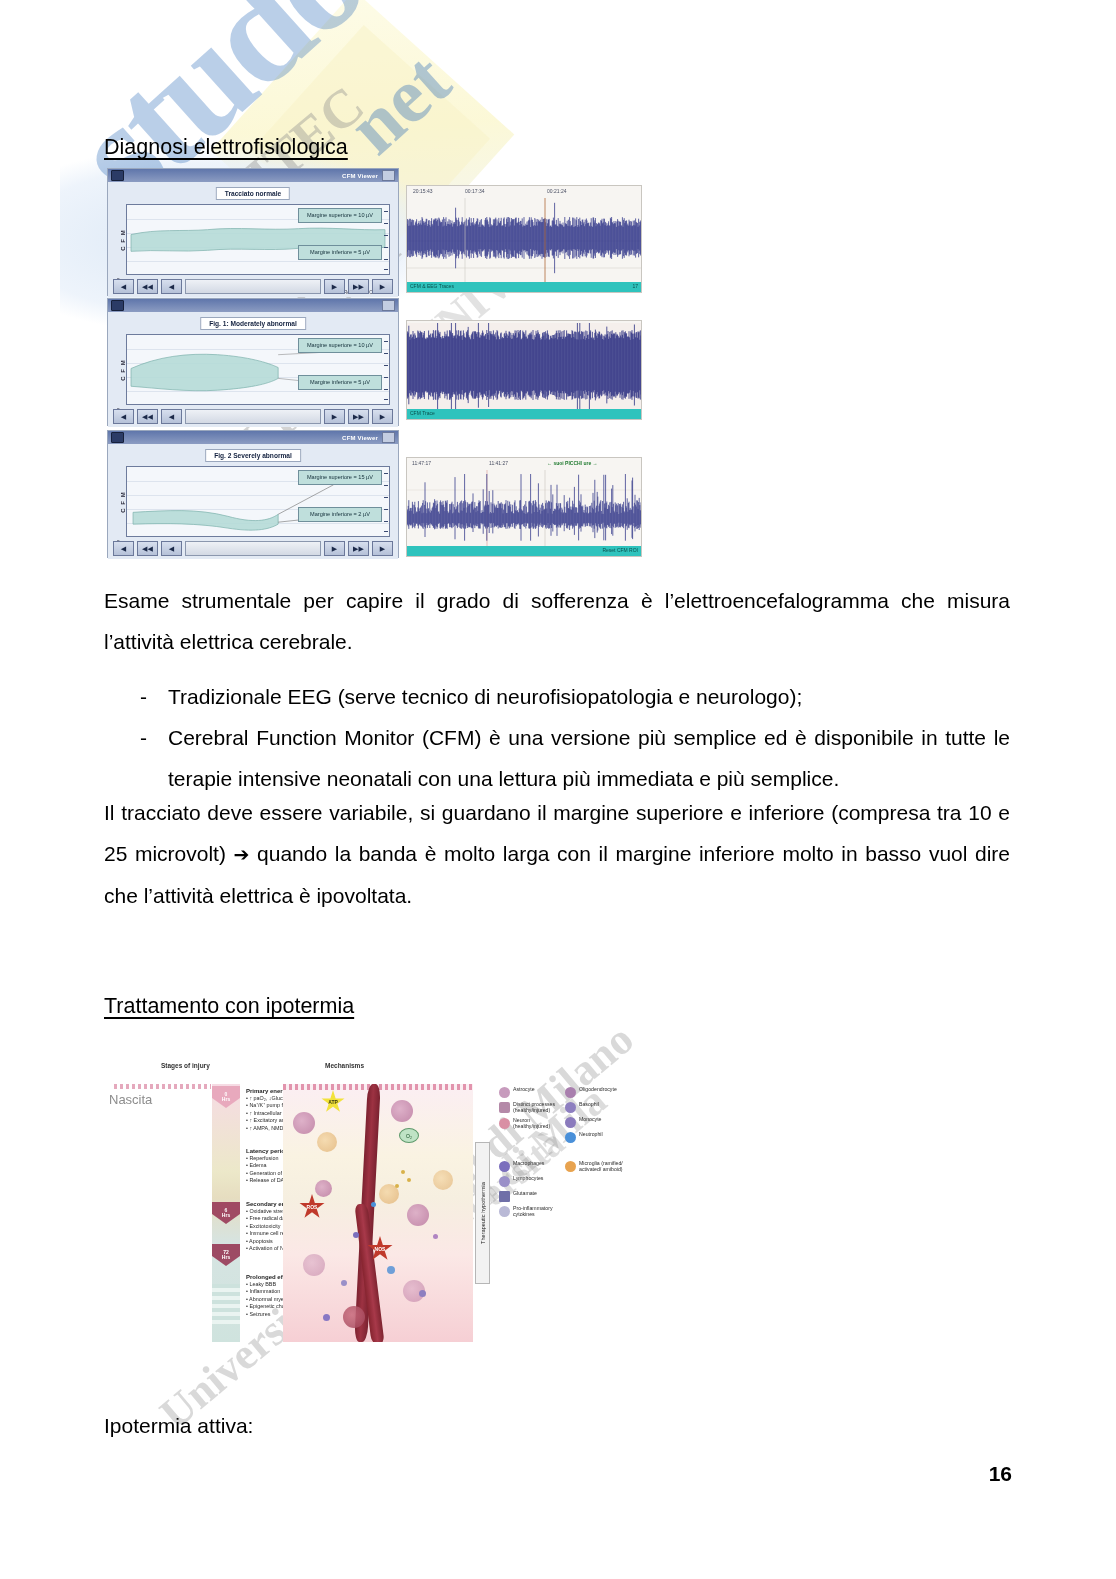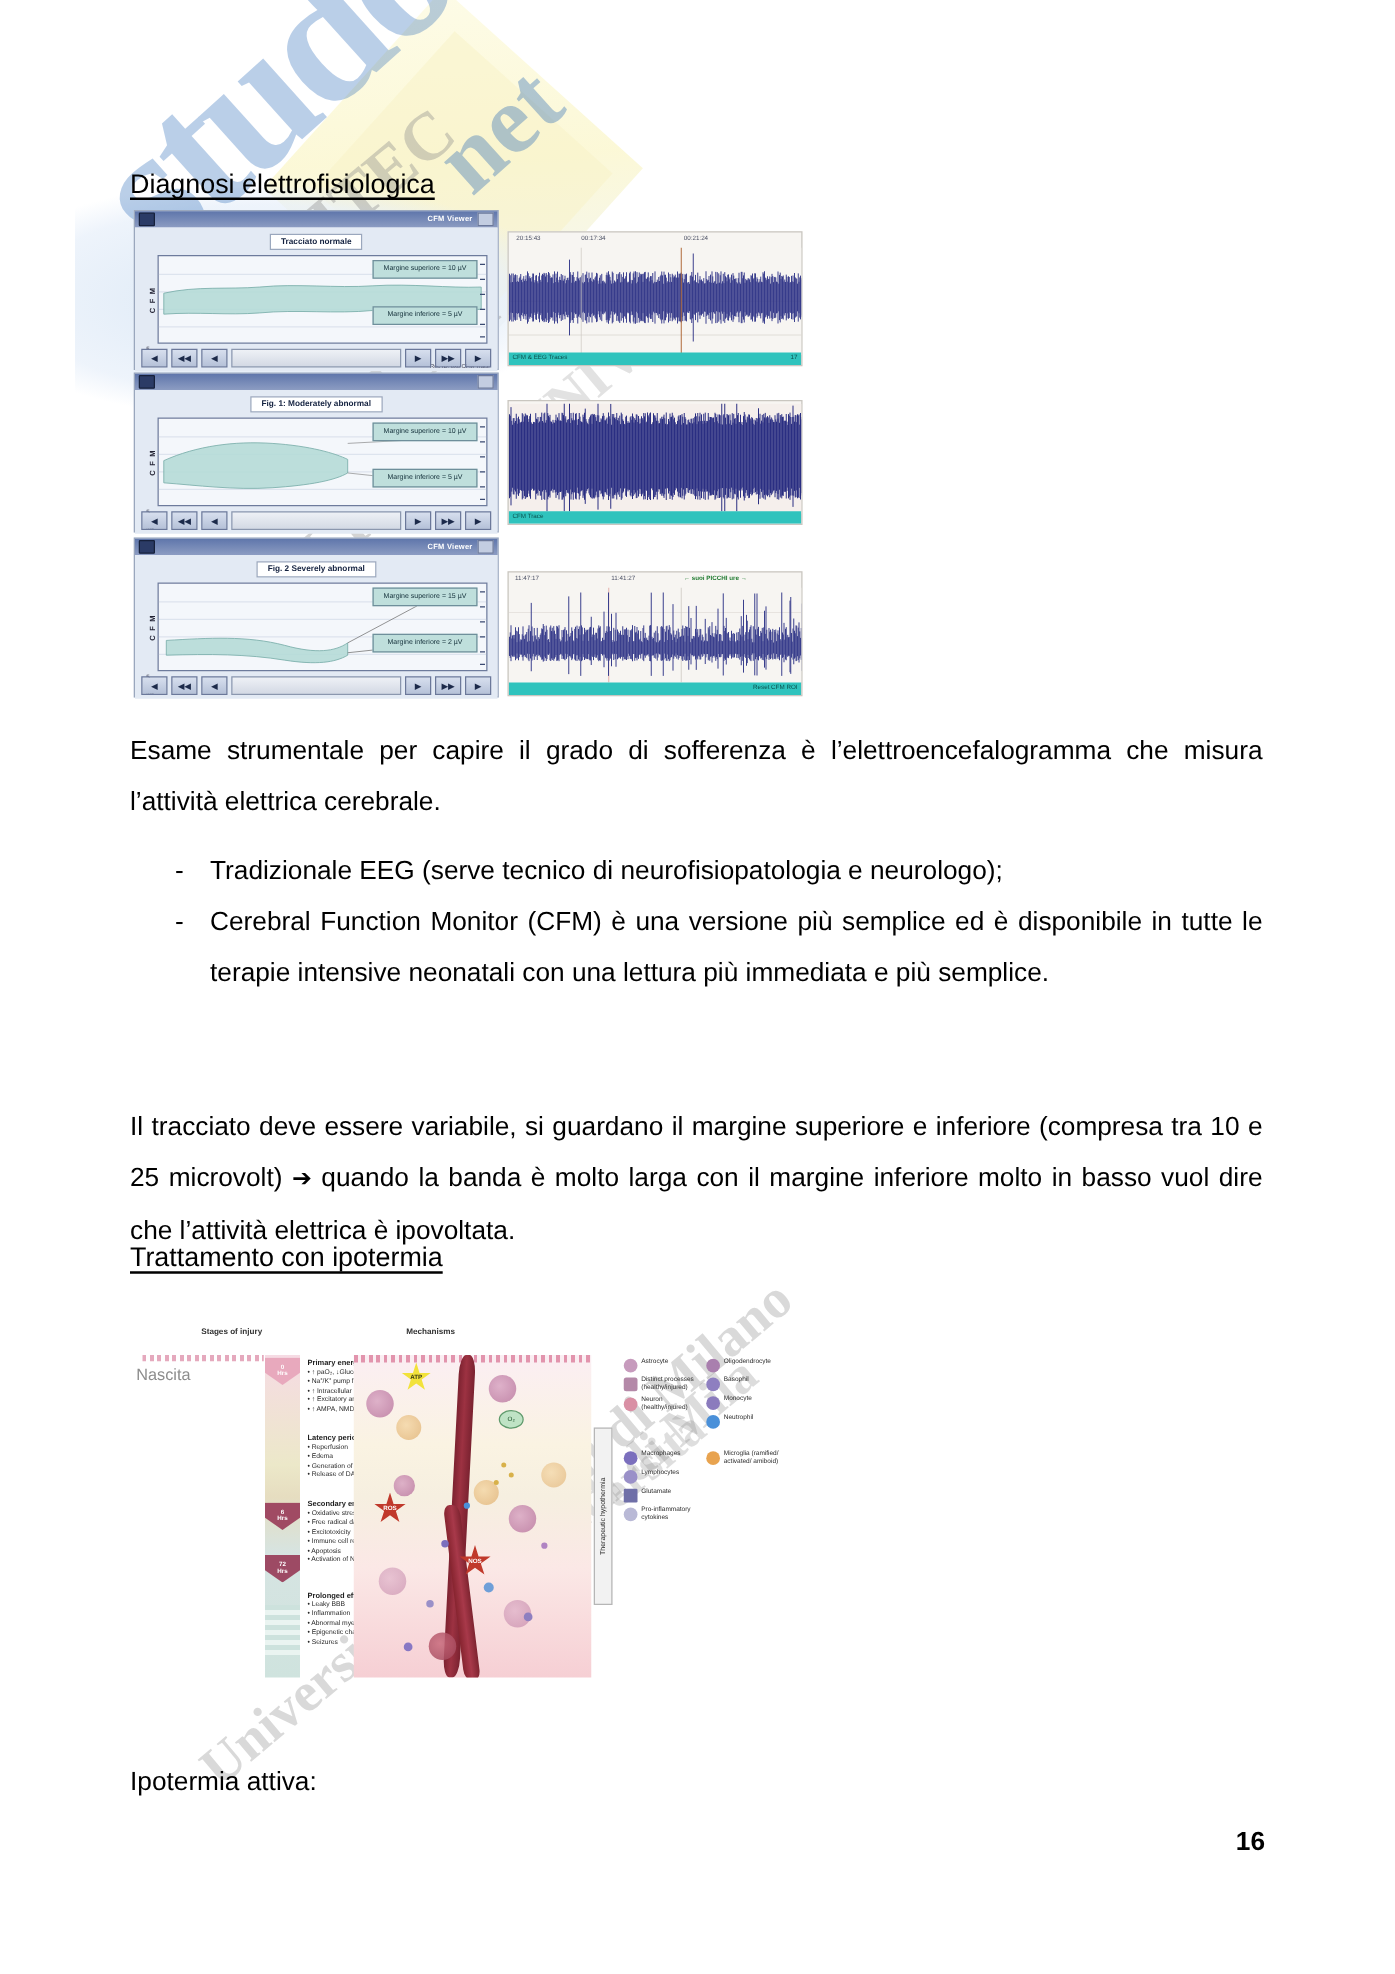--- a/index.html
+++ b/index.html
@@ -377,21 +377,21 @@
       <span class="bullet-dash">-</span>
       <span class="bullet-txt">Tradizionale EEG (serve tecnico di neurofisiopatologia e neurologo);</span>
     </div>
     <div class="bullet-row">
       <span class="bullet-dash">-</span>
       <span class="bullet-txt">Cerebral Function Monitor (CFM) è una versione più semplice ed è disponibile in tutte le terapie intensive neonatali con una lettura più immediata e più semplice.</span>
     </div>
   </div>
 
 
-  <div class="para" style="top:881px">
+  <div class="para" style="top:792px">
     <span>Il tracciato deve essere variabile, si guardano il margine superiore e inferiore (compresa tra 10 e 25 microvolt) </span><span class="arrow">➔</span><span> quando la banda è molto larga con il margine inferiore molto in basso vuol dire che l’attività elettrica è ipovoltata.</span>
   </div>
 
 
   <div class="heading" style="top:994px">Trattamento con ipotermia</div>
 
 
   <div class="diagram">
     <div class="dg-title" style="left:54px;top:0">Stages of injury</div>
     <div class="dg-title" style="left:218px;top:0">Mechanisms</div>

